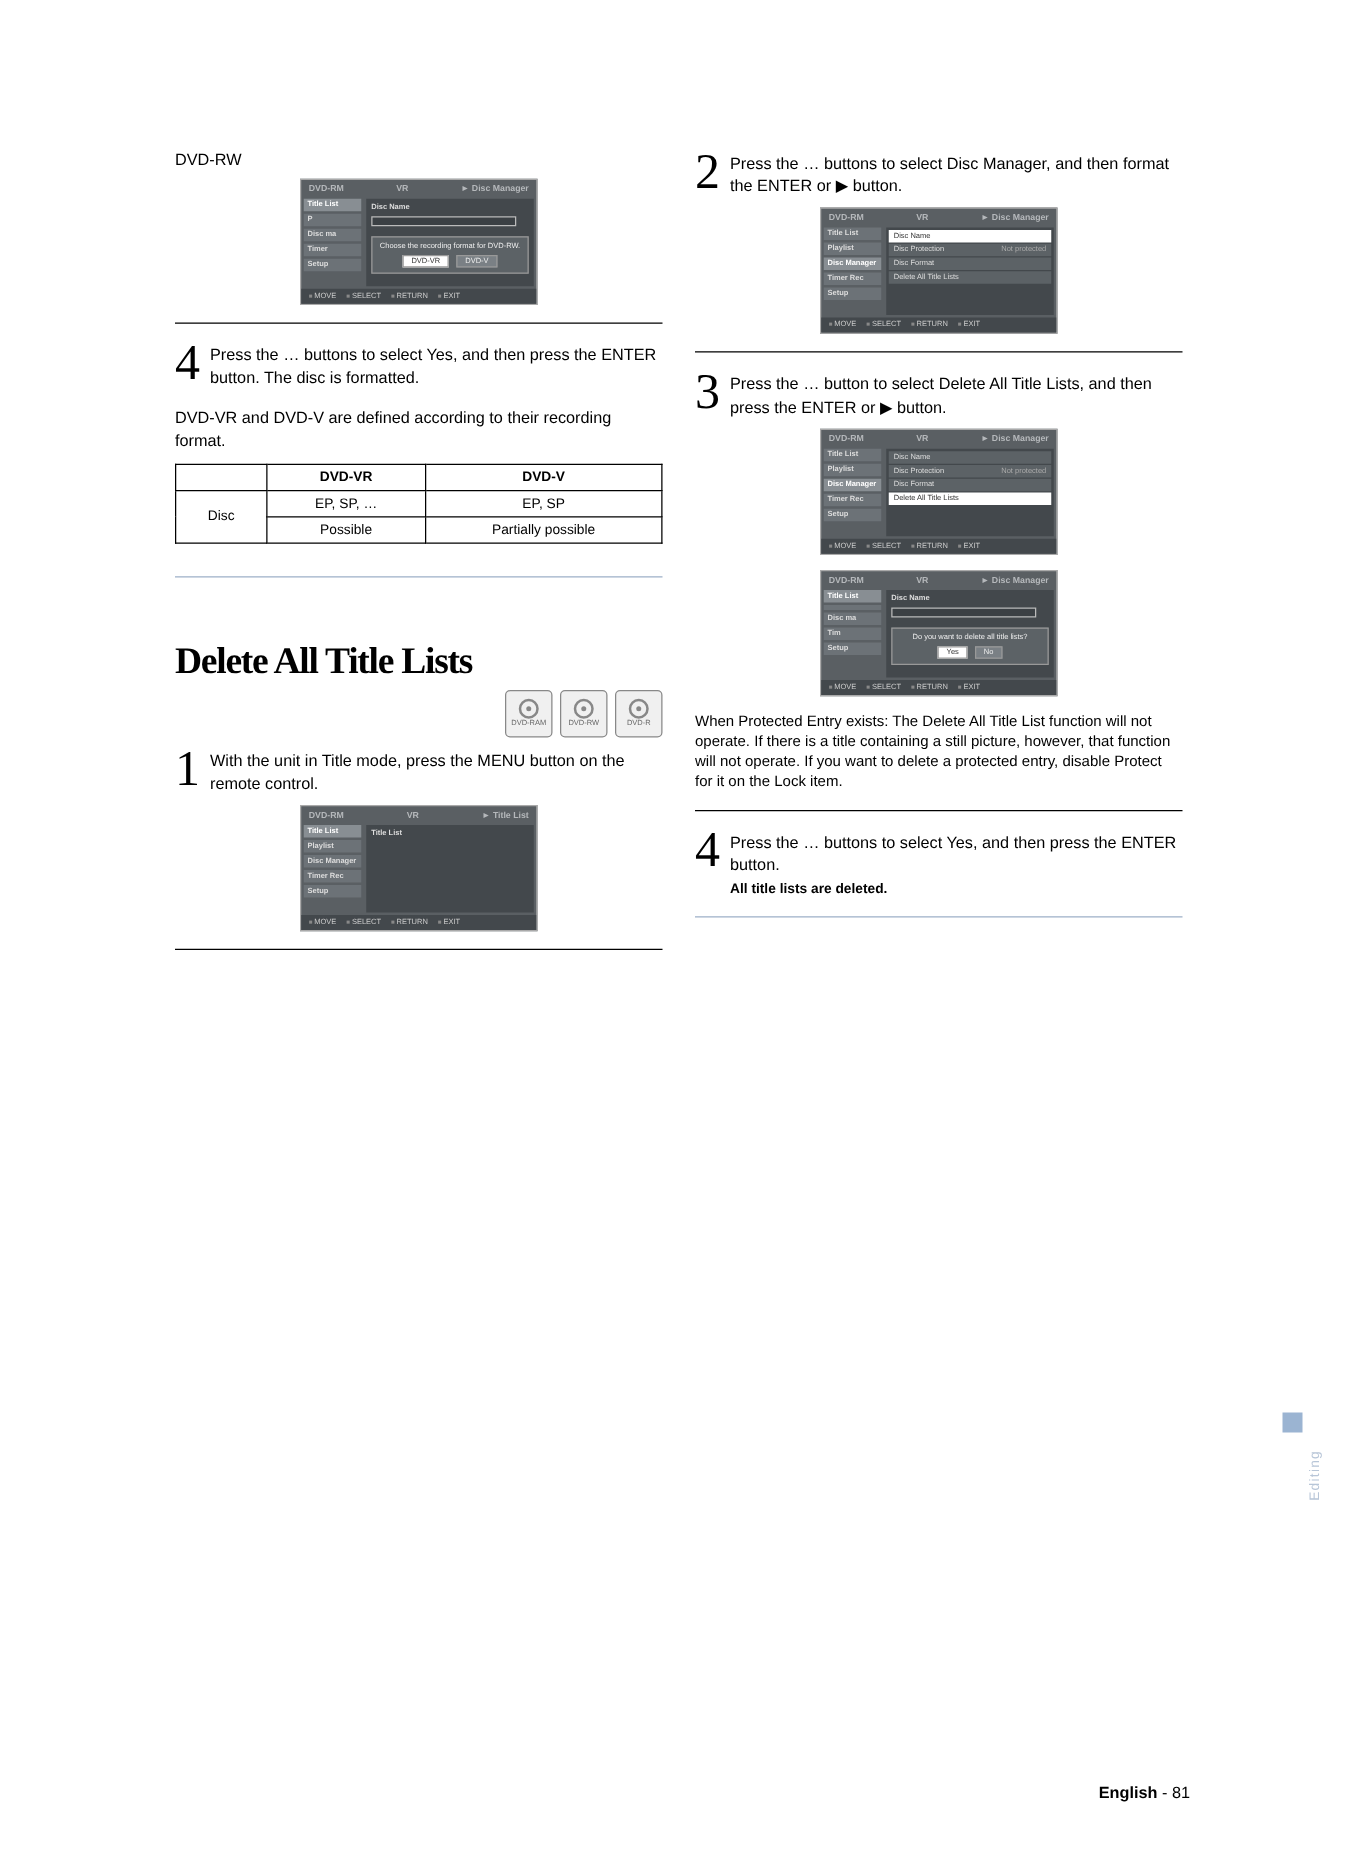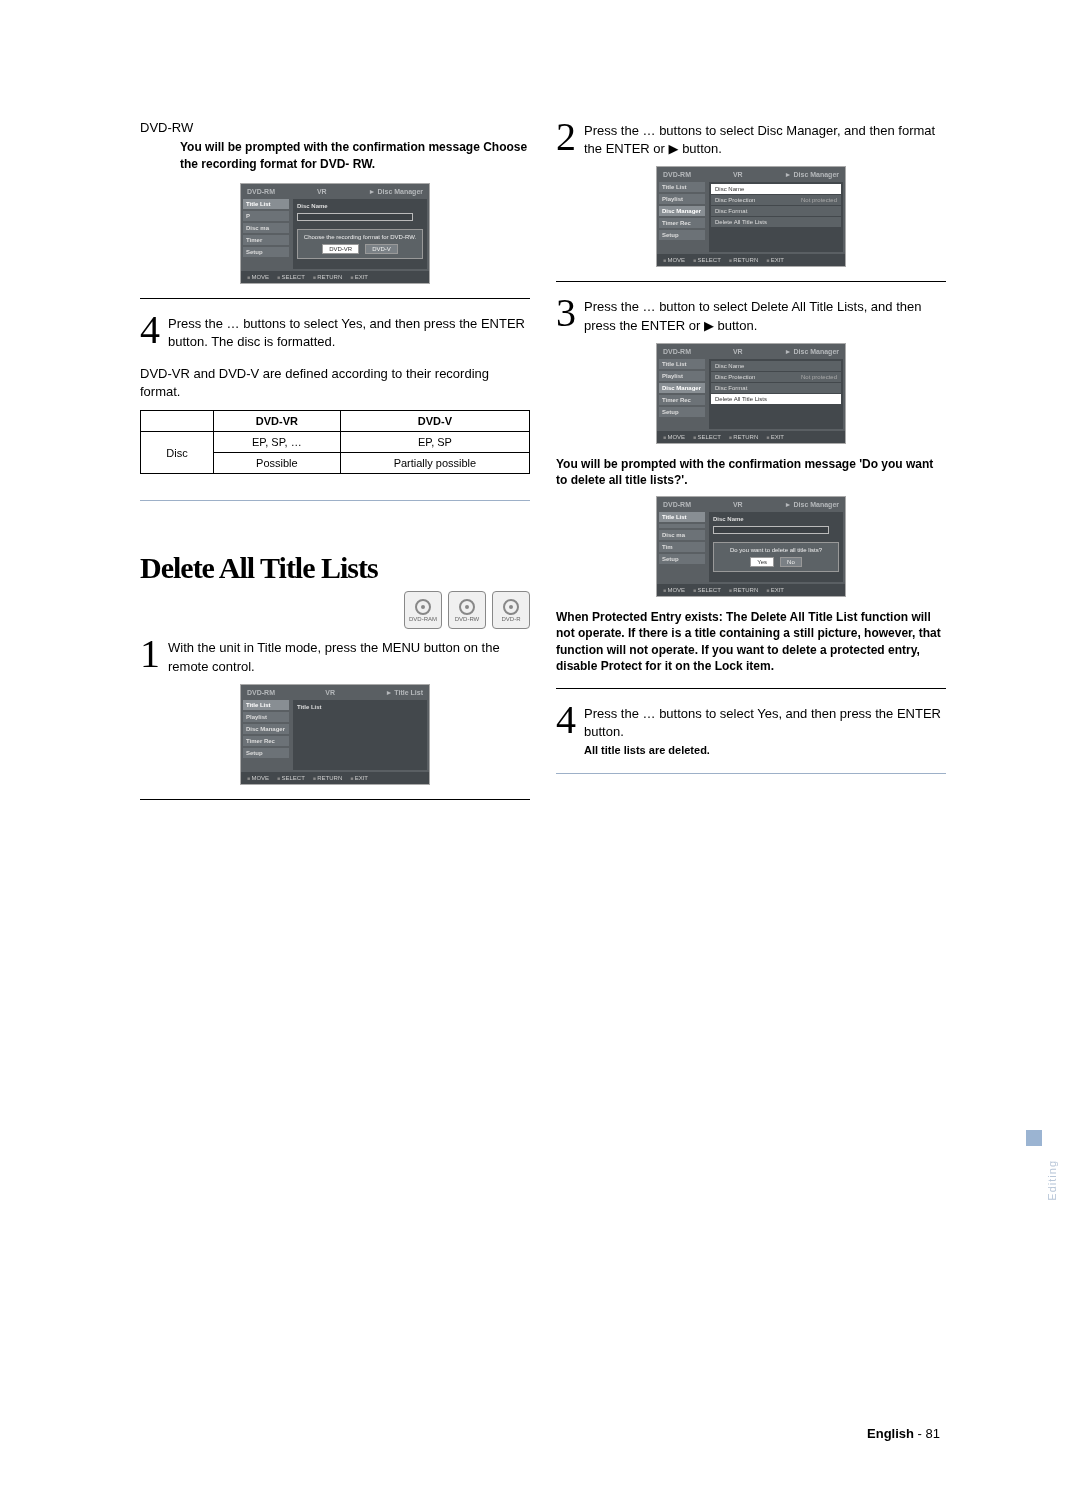--- a/index.html
+++ b/index.html
@@ -135,21 +135,21 @@
     display:flex; flex-direction:column; align-items:center; justify-content:center;
     font-size:6px; color:#666; background:#f0f0f0;
   }
   .disc-icon .ring {
     width:16px; height:16px; border-radius:50%; border:2px solid #888;
     display:flex; align-items:center; justify-content:center; margin-bottom:1px;
   }
   .disc-icon .ring::after { content:""; width:4px; height:4px; border-radius:50%; background:#888;}
 
   .confirm-note { font-size:12px; font-weight:bold; line-height:1.35; margin:8px 0 8px 0; }
-  .block-note { font-size:12px; font-weight:bold; line-height:1.35; margin:10px 0; }
+  .block-note { font-size:12px; font-weight:normal; line-height:1.35; margin:10px 0; }
 
   .side-tab {
     position:absolute;
     right: 38px;
     top: 1130px;
     width: 16px; height: 16px;
     background: #9bb4d2;
   }
   .side-label {
     position:absolute;
@@ -159,37 +159,36 @@
     font-size: 11px;
     color: #b8c6d8;
     writing-mode: vertical-rl;
     transform: rotate(180deg);
     letter-spacing: 1px;
   }
 
   .page-footer {
     position:absolute;
     bottom: 48px;
-    right: 140px;
+    right: 128px;
     font-size: 13px;
   }
   .page-footer b { font-weight:bold; }
 
   .ui-input-bar {
     background:#3b4044; border:1px solid #bbb; height:8px; margin:4px 10px 6px 0;
   }
 </style>
 </head>
 <body>
 
 <div class="page">
 
   <div class="col col-left">
     <div class="dvd-rw-label">DVD-RW</div>
-    <div class="bold-note">You will be prompted with the confirmation message Choose the recording format for DVD- RW.</div>
 
     <div class="ui-screenshot">
       <div class="ui-header">
         <span>DVD-RM</span>
         <span>VR</span>
         <span>► Disc Manager</span>
       </div>
       <div class="ui-body">
         <div class="ui-sidebar">
           <div class="ui-sidebar-item sel">Title List</div>
@@ -387,21 +386,20 @@
         </div>
       </div>
       <div class="ui-footer">
         <span>MOVE</span>
         <span>SELECT</span>
         <span>RETURN</span>
         <span>EXIT</span>
       </div>
     </div>
 
-    <div class="confirm-note">You will be prompted with the confirmation message 'Do you want to delete all title lists?'.</div>
 
     <div class="ui-screenshot">
       <div class="ui-header">
         <span>DVD-RM</span>
         <span>VR</span>
         <span>► Disc Manager</span>
       </div>
       <div class="ui-body">
         <div class="ui-sidebar">
           <div class="ui-sidebar-item sel">Title List</div>

